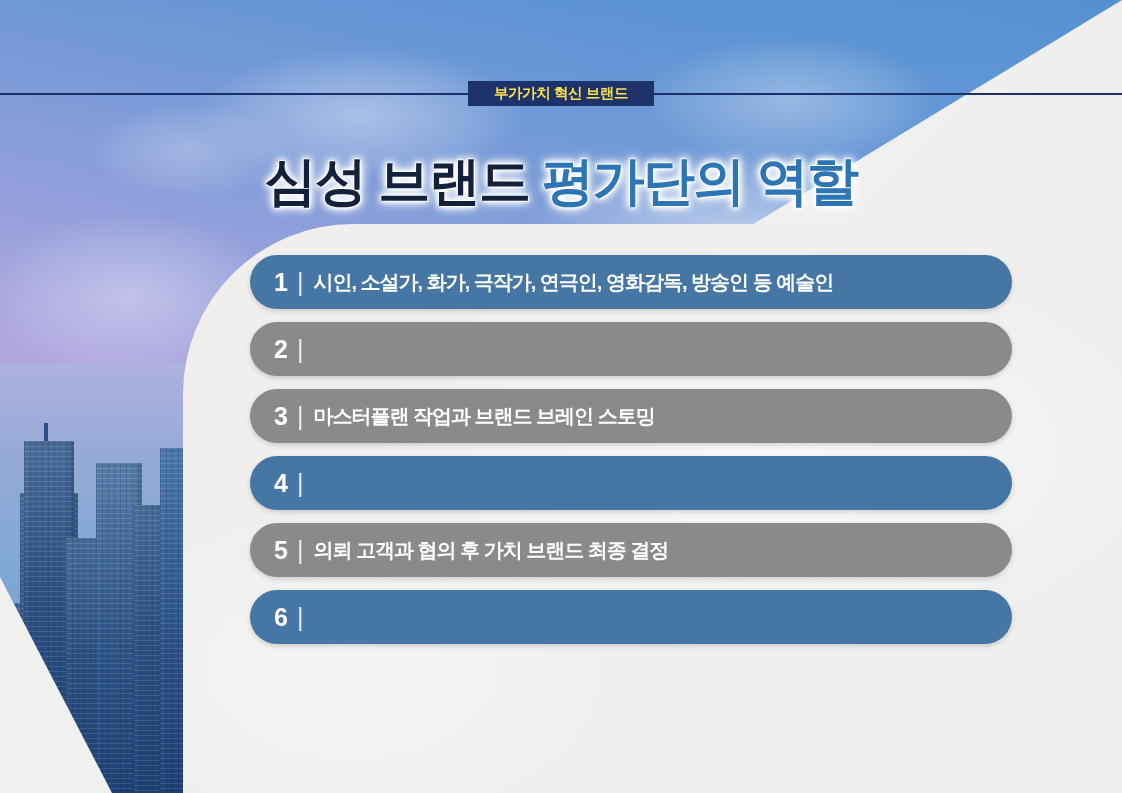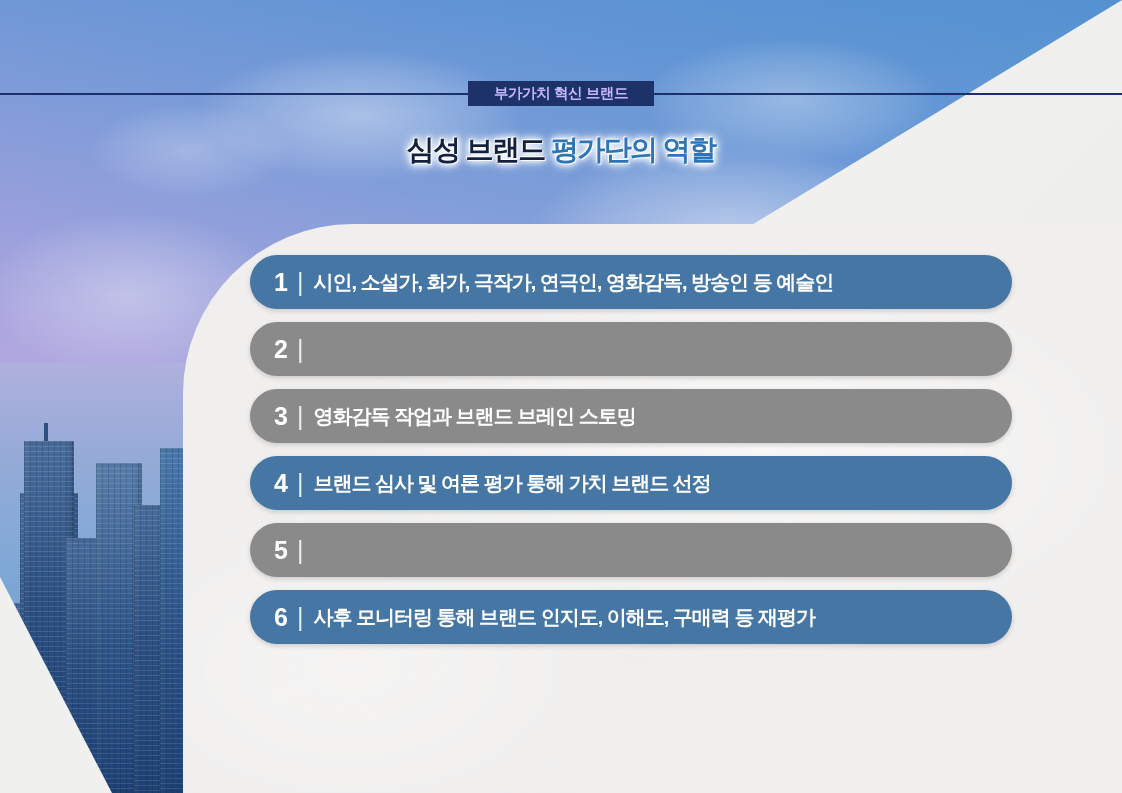--- a/index.html
+++ b/index.html
@@ -149,33 +149,33 @@
   .badge {
     position: absolute;
     left: 468px;
     top: 81px;
     width: 186px;
     height: 25px;
     background: #1c3268;
     display: flex;
     align-items: center;
     justify-content: center;
-    color: #c4b5fd;
+    color: #fde047;
     font-size: 14.5px;
     font-weight: 700;
     letter-spacing: -0.4px;
     z-index: 5;
   }
   .title {
     position: absolute;
     left: 0;
     top: 112px;
     width: 1122px;
     text-align: center;
-    font-size: 28px;
+    font-size: 52px;
     font-weight: 800;
     letter-spacing: -1.6px;
     white-space: nowrap;
     z-index: 5;
     text-shadow:
        0 0 6px #ffffff,  0 0 6px #ffffff,
        0 0 12px #ffffff, 0 0 12px #ffffff,
        1px 1px 0 rgba(255,255,255,.9), -1px -1px 0 rgba(255,255,255,.9);
   }
   .title .t-dark { color: #14213d; }
@@ -277,31 +277,30 @@
         <span class="pill-sep">|</span>
         <span class="pill-text">시인, 소설가, 화가, 극작가, 연극인, 영화감독, 방송인 등 예술인</span>
       </div>
       <div class="pill gray">
         <span class="pill-num">2</span>
         <span class="pill-sep">|</span>
       </div>
       <div class="pill gray">
         <span class="pill-num">3</span>
         <span class="pill-sep">|</span>
-        <span class="pill-text">영화감독 작업과 브랜드 브레인 스토밍</span>
+        <span class="pill-text">마스터플랜 작업과 브랜드 브레인 스토밍</span>
       </div>
       <div class="pill blue">
         <span class="pill-num">4</span>
         <span class="pill-sep">|</span>
-        <span class="pill-text">브랜드 심사 및 여론 평가 통해 가치 브랜드 선정</span>
       </div>
       <div class="pill gray">
         <span class="pill-num">5</span>
         <span class="pill-sep">|</span>
+        <span class="pill-text">의뢰 고객과 협의 후 가치 브랜드 최종 결정</span>
       </div>
       <div class="pill blue">
         <span class="pill-num">6</span>
         <span class="pill-sep">|</span>
-        <span class="pill-text">사후 모니터링 통해 브랜드 인지도, 이해도, 구매력 등 재평가</span>
       </div>
     </div>
 
 </div>
 
 </body></html>

